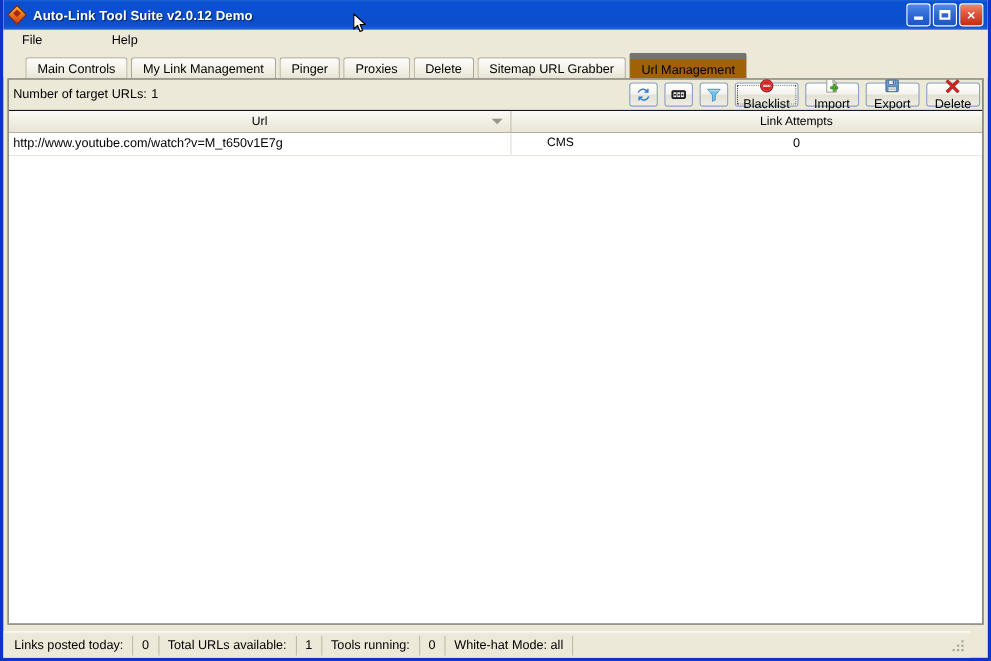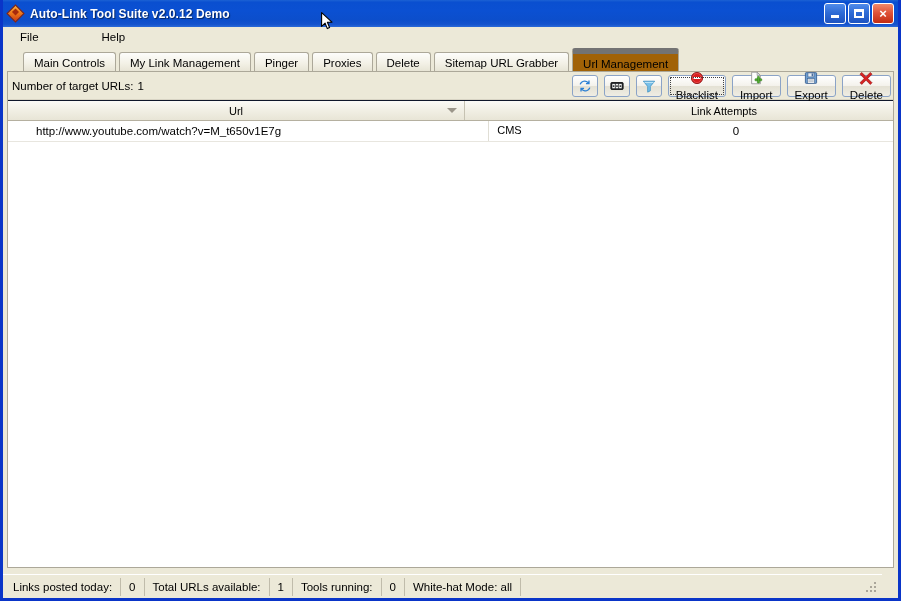--- a/index.html
+++ b/index.html
@@ -260,21 +260,20 @@
     border-left: 5px solid transparent;
     border-right: 5px solid transparent;
     border-top: 5px solid #9b968a;
   }
   .grid-row {
     display: flex;
     height: 21px;
     box-sizing: border-box;
     border-bottom: 1px solid #e8e6df;
     background: #ffffff;
-    padding-left: 24px;
   }
   .cell {
     border-right: 1px solid #e0ded5;
     box-sizing: border-box;
     font-size: 11.5px;
     color: #000;
     display: flex;
     align-items: center;
     padding: 0 4px;
     overflow: hidden;

